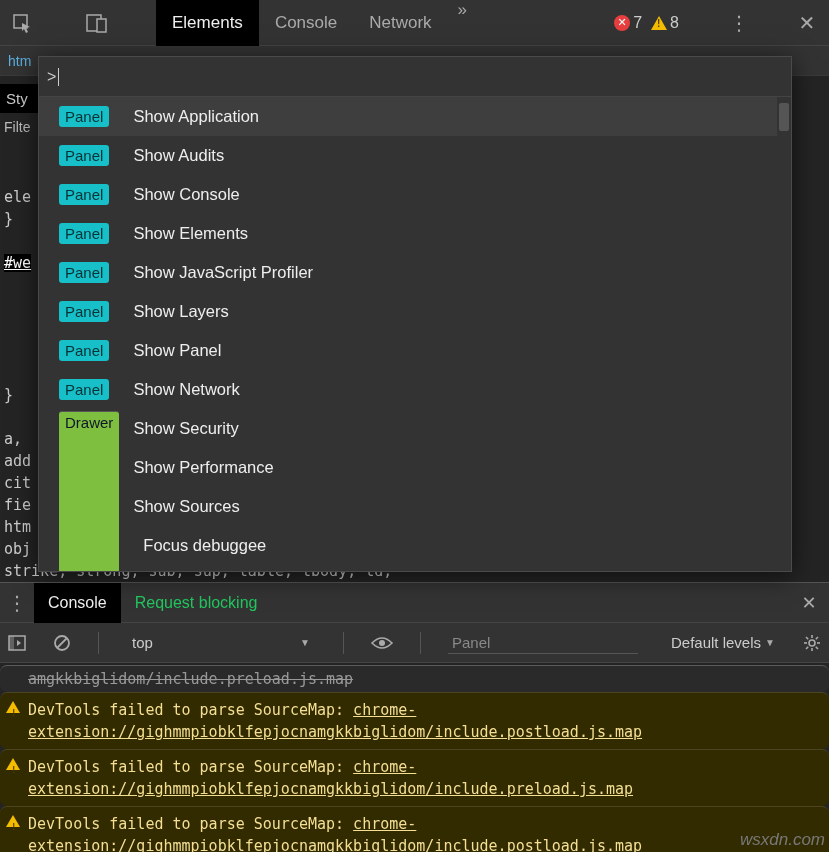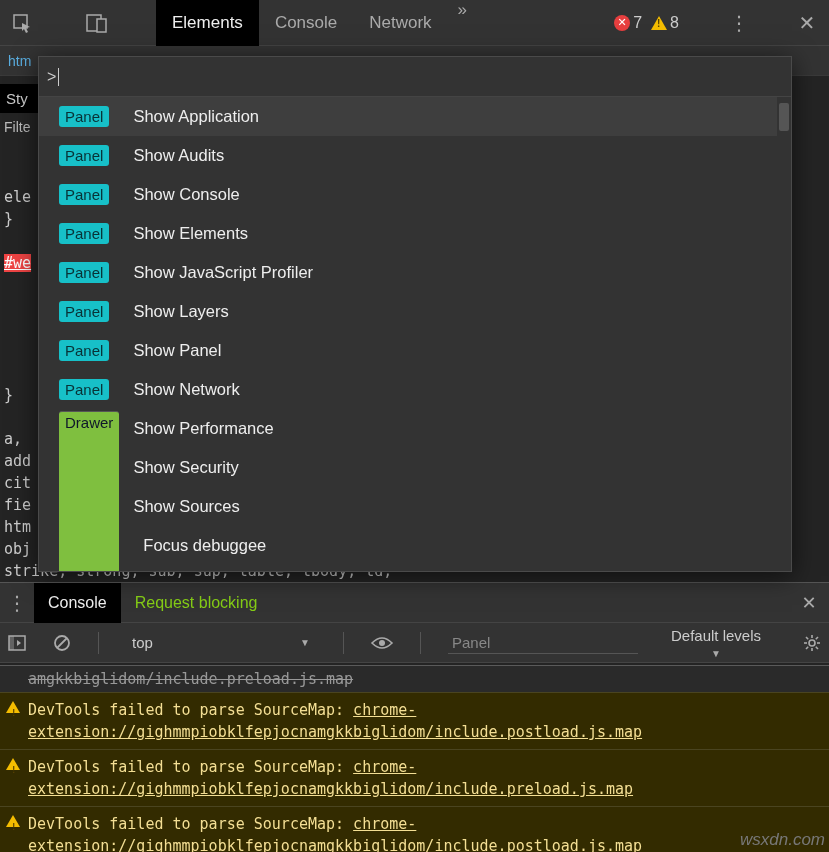--- a/index.html
+++ b/index.html
@@ -22,21 +22,21 @@
   .kebab { width: 30px; text-align: center; color: #aaa; font-size: 20px; }
   .close-x { width: 44px; text-align: center; color: #aaa; font-size: 20px; }
 
   
   .mid { position: relative; height: 536px; background: #242424; }
   .crumb-bar { height: 30px; padding-left: 8px; color: #5aaee0; font-size: 14px; line-height: 30px; background: #333; border-bottom: 1px solid #3a3a3a; }
   .left-col { position: absolute; left: 0; top: 38px; width: 58px; }
   .side-tab { background: #000; color: #ccc; padding: 6px 6px; font-size: 15px; }
   .side-filter { padding: 6px 4px; font-size: 14px; color: #bbb; }
   .code-bg { position: absolute; left: 0; top: 118px; right: 0; bottom: 0; font-family: Consolas, monospace; font-size: 15px; color: #ccc; padding-left: 4px; line-height: 22px; white-space: pre; overflow: hidden; }
-  .code-bg .sel { background: #ef4444; color: #fff; text-decoration: underline; }
+  .code-bg .sel { background: #000000; color: #fff; text-decoration: underline; }
   .code-bg .prop { color: #e87d7d; }
   .code-bg .val1 { color: #46c9b0; }
   .code-bg .val2 { color: #c4a052; }
 
   
   .watermark { position: absolute; left: 50%; top: 50px; transform: translateX(-50%); display: flex; align-items: center; gap: 6px; opacity: 0.45; pointer-events:none; }
   .watermark .head { width: 46px; height: 46px; border-radius: 50%; background: #ff9c1a; border: 3px solid #333; position: relative; }
   .watermark .head::before { content:""; position:absolute; top:-14px; left:8px; width:26px; height:18px; background:#1a8f2a; border-radius: 4px 4px 0 0; }
   .watermark .text { font-size: 34px; font-weight: 700; color: #2e2e2e; letter-spacing: -1px; }
 
@@ -51,34 +51,34 @@
   .palette-item { height: 39px; display: flex; align-items: center; padding-left: 20px; gap: 24px; font-size: 16.5px; color: #eee; }
   .palette-item.sel { background: #3e3e3e; }
   .tag { display: inline-block; padding: 2px 6px; border-radius: 3px; font-size: 15px; font-weight: 500; }
   .tag.panel { background: #17c0c8; color: #083236; }
   .tag.drawer { background: #7fbf3f; color: #0f172a; }
 
   
   .drawer { height: 270px; display: flex; flex-direction: column; border-top: 1px solid #555; background: #242424; }
   .drawer-tabs { height: 40px; display: flex; align-items: center; background: #333; border-bottom: 1px solid #444; }
   .drawer-kebab { width: 34px; text-align: center; color: #aaa; font-size: 20px; }
-  .drawer-tab { padding: 0 14px; line-height: 40px; font-size: 16px; color: #84cc16; }
+  .drawer-tab { padding: 0 14px; line-height: 40px; font-size: 16px; color: #22c55e; }
   .drawer-tab.active { background: #000; color: #eee; }
   .drawer-close { margin-left: auto; width: 40px; text-align: center; color: #aaa; font-size: 18px; }
   .drawer-toolbar { height: 40px; display: flex; align-items: center; background: #333; border-bottom: 1px solid #444; gap: 27px; padding: 0 8px; }
   .tb-sep { width: 1px; height: 22px; background: #555; }
   .context-select { display: flex; align-items: center; gap: 2px; color: #ccc; font-size: 15px; min-width: 190px;  padding: 2px 6px; }
   .context-select .tri { font-size: 10px; color: #aaa; margin-left: auto; }
   .eye { color: #999; font-size: 18px; }
   .filter-input { flex: 0 0 190px; font-size: 15px; color: #888; padding: 2px 4px; border-bottom: 1px solid #555; }
-  .levels { display:flex; align-items:center; gap:4px; color:#ccc; font-size:15px; margin-left: 6px; flex-direction: column;}
+  .levels { display:flex; align-items:center; gap:4px; color:#ccc; font-size:15px; margin-left: 6px;}
   .levels .tri { font-size: 10px; color:#aaa; }
   .gear { margin-left: auto; color: #aaa; font-size: 18px; }
   .console-body { flex: 1; background: #242424; font-family: Consolas, monospace; font-size: 15px; overflow: hidden; padding-top: 2px;}
-  .msg-row { border-top: 1px solid #4a4420; padding: 6px 6px 6px 28px; position: relative; color: #f4df94; background: #332b00; line-height: 22px; }
+  .msg-row { border-top: 1px solid #4a4420; padding: 6px 6px 6px 28px; position: relative; color: #f4df94; background: #332b00; line-height: 22px; border-radius: 7px; }
   .msg-row.first { border-top: 1px solid #5a5a5a; padding: 2px 6px 2px 28px; background:#2a2a2a; }
   .msg-row.first .strike { text-decoration: line-through; color: #999; }
   .msg-row .warn-tri { position: absolute; left: 6px; top: 8px; width: 0; height: 0; border-left: 7px solid transparent; border-right: 7px solid transparent; border-bottom: 12px solid #f5bd00; }
   .msg-row .warn-tri::after { content: "!"; position: absolute; left: -2px; top: 1px; font-size: 9px; color: #5a4200; font-weight: bold; }
   .msg-row a { color: #f4df94; text-decoration: underline; }
 
   .footer-note { position: absolute; right: 4px; bottom: 2px; font-size: 17px; color: #777; font-style: italic; }
 
   
   svg { display: block; }
@@ -183,25 +183,25 @@
         <div class="palette-item">
           <span class="tag panel">Panel</span>
           <span>Show Panel</span>
         </div>
         <div class="palette-item">
           <span class="tag panel">Panel</span>
           <span>Show Network</span>
         </div>
         <div class="palette-item">
           <span class="tag panel">Panel</span>
+          <span>Show Security</span>
+        </div>
+        <div class="palette-item">
+          <span class="tag panel">Panel</span>
           <span>Show Performance</span>
-        </div>
-        <div class="palette-item">
-          <span class="tag panel">Panel</span>
-          <span>Show Security</span>
         </div>
         <div class="palette-item">
           <span class="tag panel">Panel</span>
           <span>Show Sources</span>
         </div>
         <div class="palette-item">
           <span class="tag drawer">Drawer</span>
           <span>Focus debuggee</span>
         </div>
       </div>

